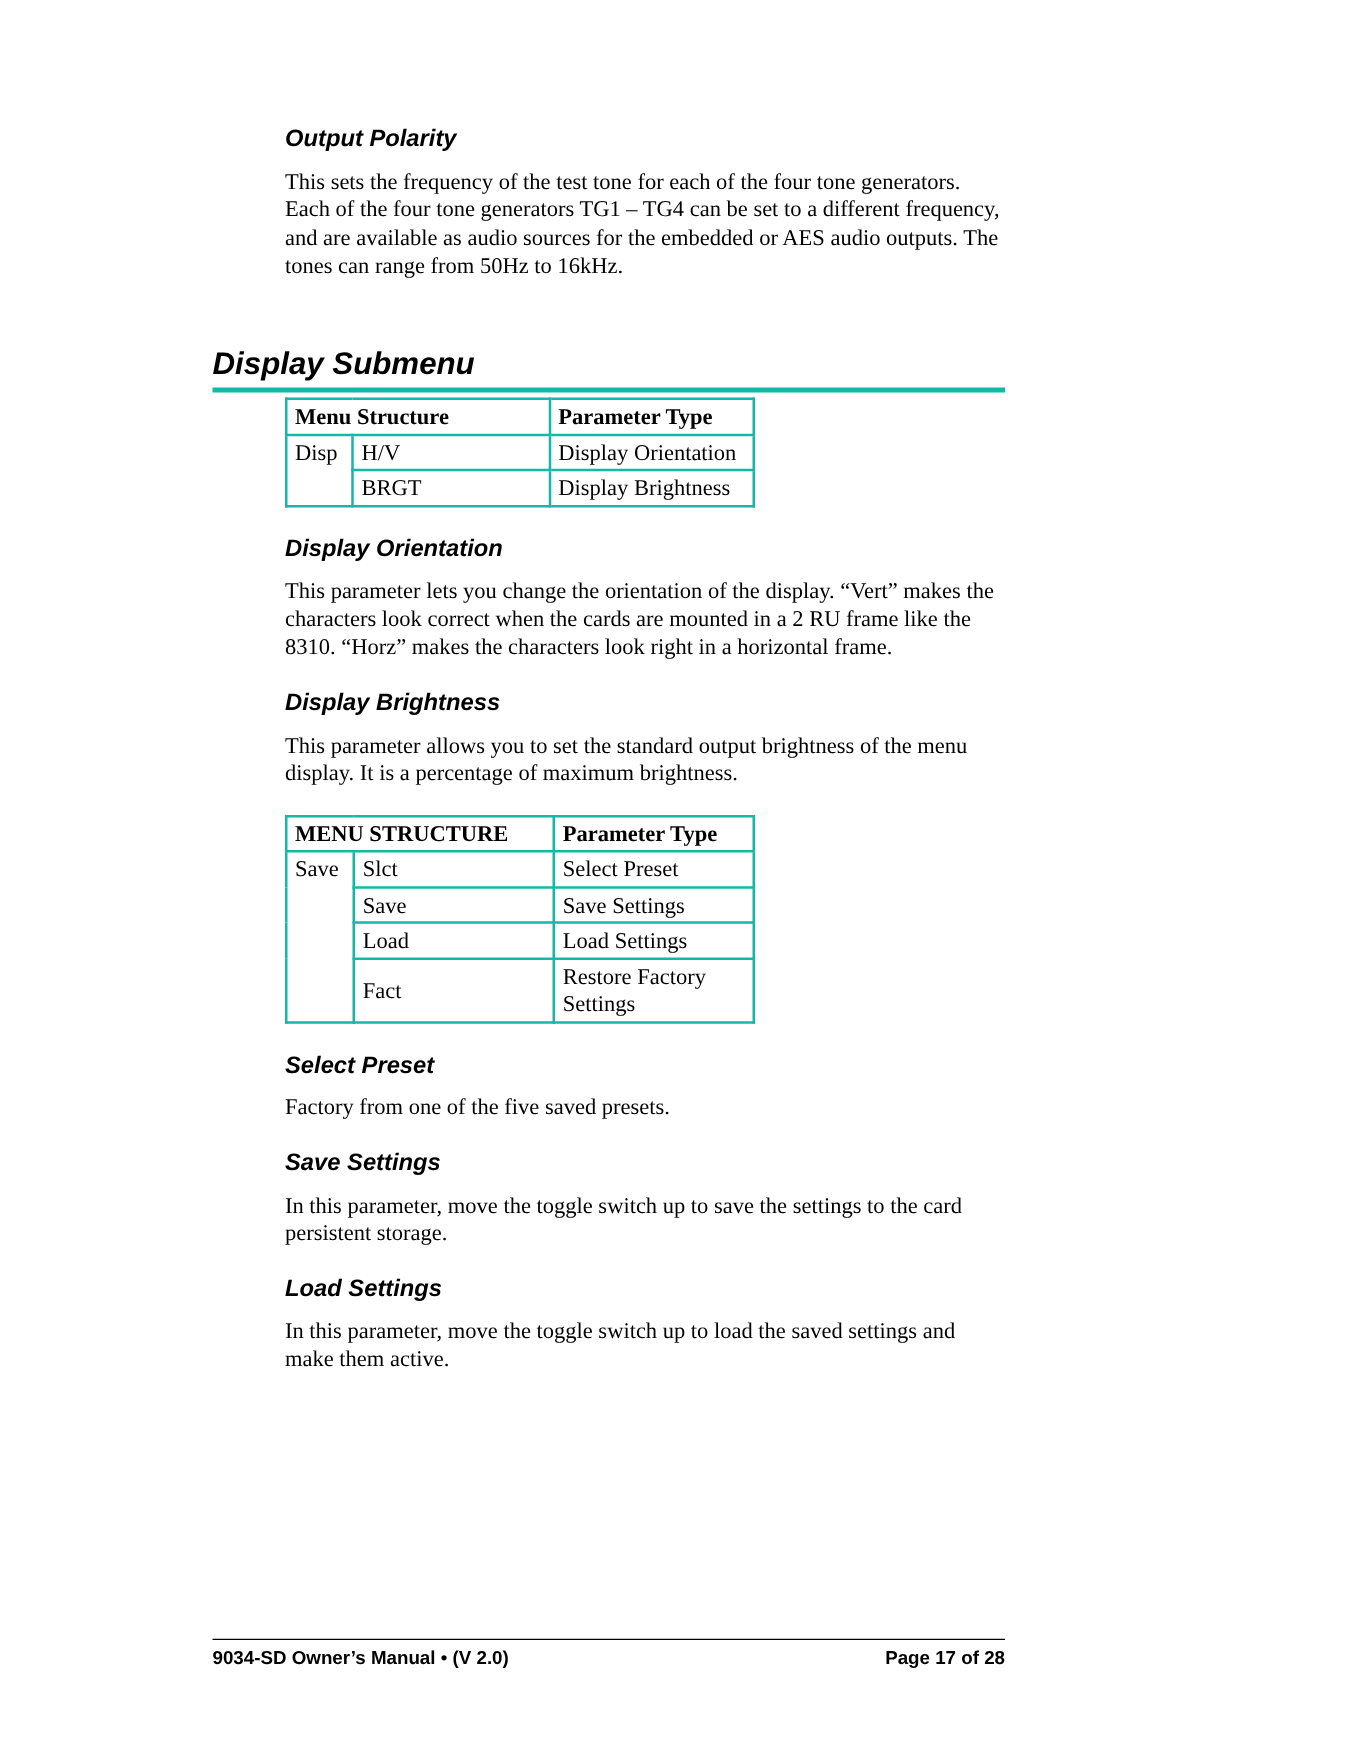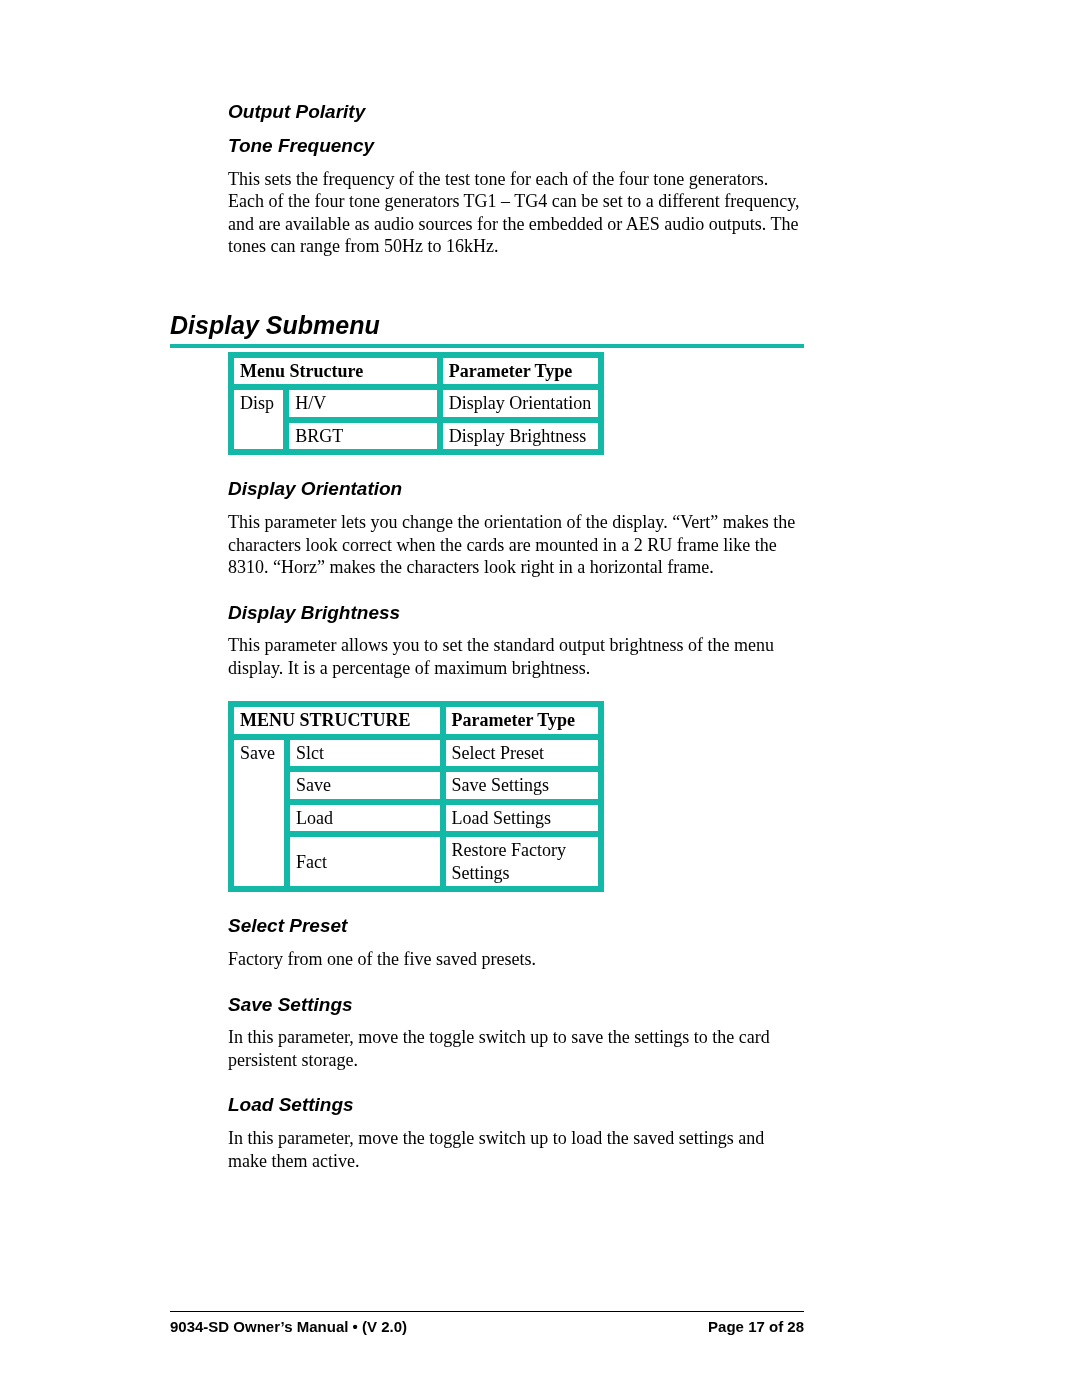--- a/index.html
+++ b/index.html
@@ -42,21 +42,21 @@
     border-bottom: 4px solid #14b8a6;
     padding-bottom: 3px;
   }
   table.menu {
     border-collapse: collapse;
     margin: 4px 0 22px 58px;
     font-size: 18px;
     width: calc(100% - 58px - 200px);
   }
   table.menu th, table.menu td {
-    border: 6px solid #14b8a6;
+    border: 2px solid #14b8a6;
     padding: 2px 6px;
     text-align: left;
     vertical-align: middle;
     font-family: "Times New Roman", Times, serif;
   }
   table.menu th {
     font-weight: bold;
   }
   table.menu col.c1 { width: 60px; }
   table.menu col.c2 { width: 280px; }
@@ -79,21 +79,20 @@
     content: " \2022 ";
   }
 </style>
 </head>
 <body>
 
 <div class="page">
 
   <div class="h3">Output Polarity</div>
 
-  <div class="h3">Tone Frequency</div>
   <p class="para">This sets the frequency of the test tone for each of the four tone generators.  Each of the four tone generators  TG1 – TG4 can be set to a different frequency, and are available as audio sources for the embedded or AES audio outputs. The tones can range from 50Hz to 16kHz.</p>
 
   <div class="h2wrap">
     <h2 class="h2">Display Submenu</h2>
   </div>
   <table class="menu">
     <colgroup>
         <col class="c1">
         <col class="c2">
         <col class="c3">

